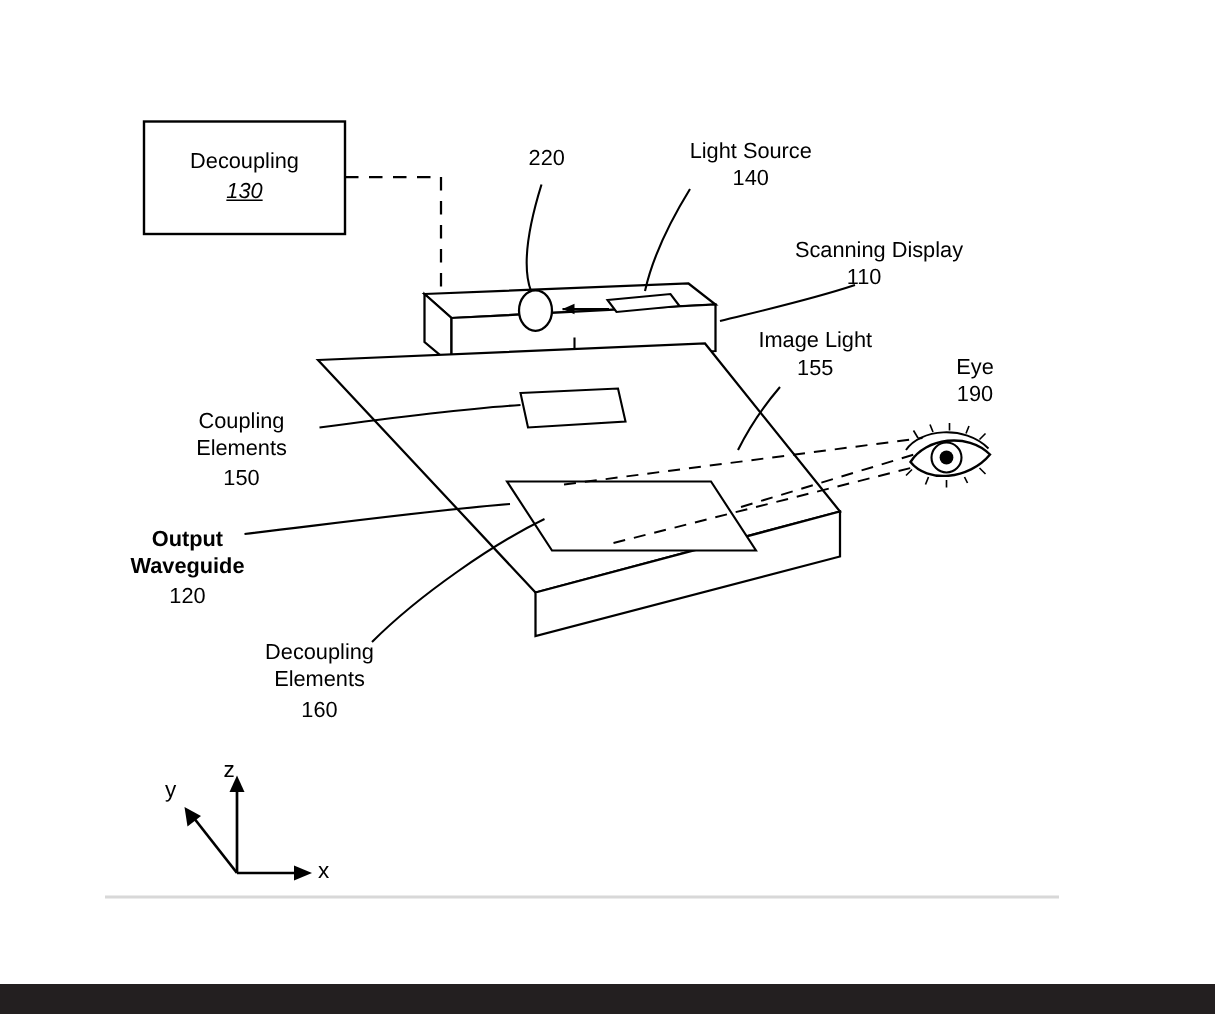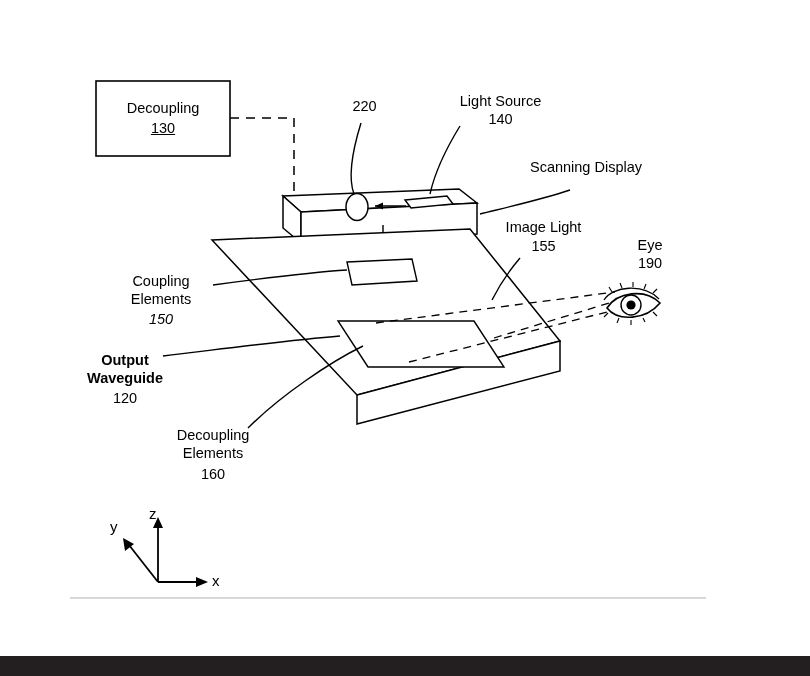--- a/index.html
+++ b/index.html
@@ -53,21 +53,21 @@
   }
   .lbl {
     position: absolute;
     font-family: "Liberation Sans", sans-serif;
     font-size: 14.5px;
     line-height: 18px;
     color: #000;
     white-space: pre;
     text-align: center;
   }
-  .u { text-decoration: underline; }
+  .u { text-decoration: underline; font-style: italic; }
   .axis-lbl {
     position: absolute;
     font-family: "Liberation Sans", sans-serif;
     font-size: 15px;
     color: #000;
   }
 </style>
 </head>
 <body>
 
@@ -185,30 +185,31 @@
 
     <div class="lbl" style="left:106px; top:99px; width:114px;">Decoupling</div>
     <div class="lbl u" style="left:106px; top:119px; width:114px;">130</div>
 
     <div class="lbl" style="left:297px; top:97px; width:135px;">220</div>
 
     <div class="lbl" style="left:437px; top:92px; width:127px;">Light Source</div>
     <div class="lbl" style="left:437px; top:110px; width:127px;">140</div>
 
     <div class="lbl" style="left:508px; top:158px; width:156px;">Scanning Display</div>
+    <div class="lbl" style="left:498px; top:176px; width:156px;">110</div>
 
     <div class="lbl" style="left:488px; top:218px; width:111px;">Image Light</div>
     <div class="lbl" style="left:488px; top:237px; width:111px;">155</div>
 
     <div class="lbl" style="left:608px; top:236px; width:84px;">Eye</div>
     <div class="lbl" style="left:608px; top:254px; width:84px;">190</div>
 
     <div class="lbl" style="left:96px; top:272px; width:130px; white-space:pre-line;">Coupling
 Elements</div>
-    <div class="lbl" style="left:96px; top:310px; width:130px;font-style:italic;">150</div>
+    <div class="lbl" style="left:96px; top:310px; width:130px;">150</div>
 
     <div class="lbl" style="left:60px; top:351px; width:130px; white-space:pre-line;font-weight:bold;">Output
 Waveguide</div>
     <div class="lbl" style="left:60px; top:389px; width:130px;">120</div>
 
     <div class="lbl" style="left:148px; top:426px; width:130px; white-space:pre-line;">Decoupling
 Elements</div>
     <div class="lbl" style="left:148px; top:465px; width:130px;">160</div>
 
     <div class="axis-lbl" style="left:110px; top:518px;">y</div>

